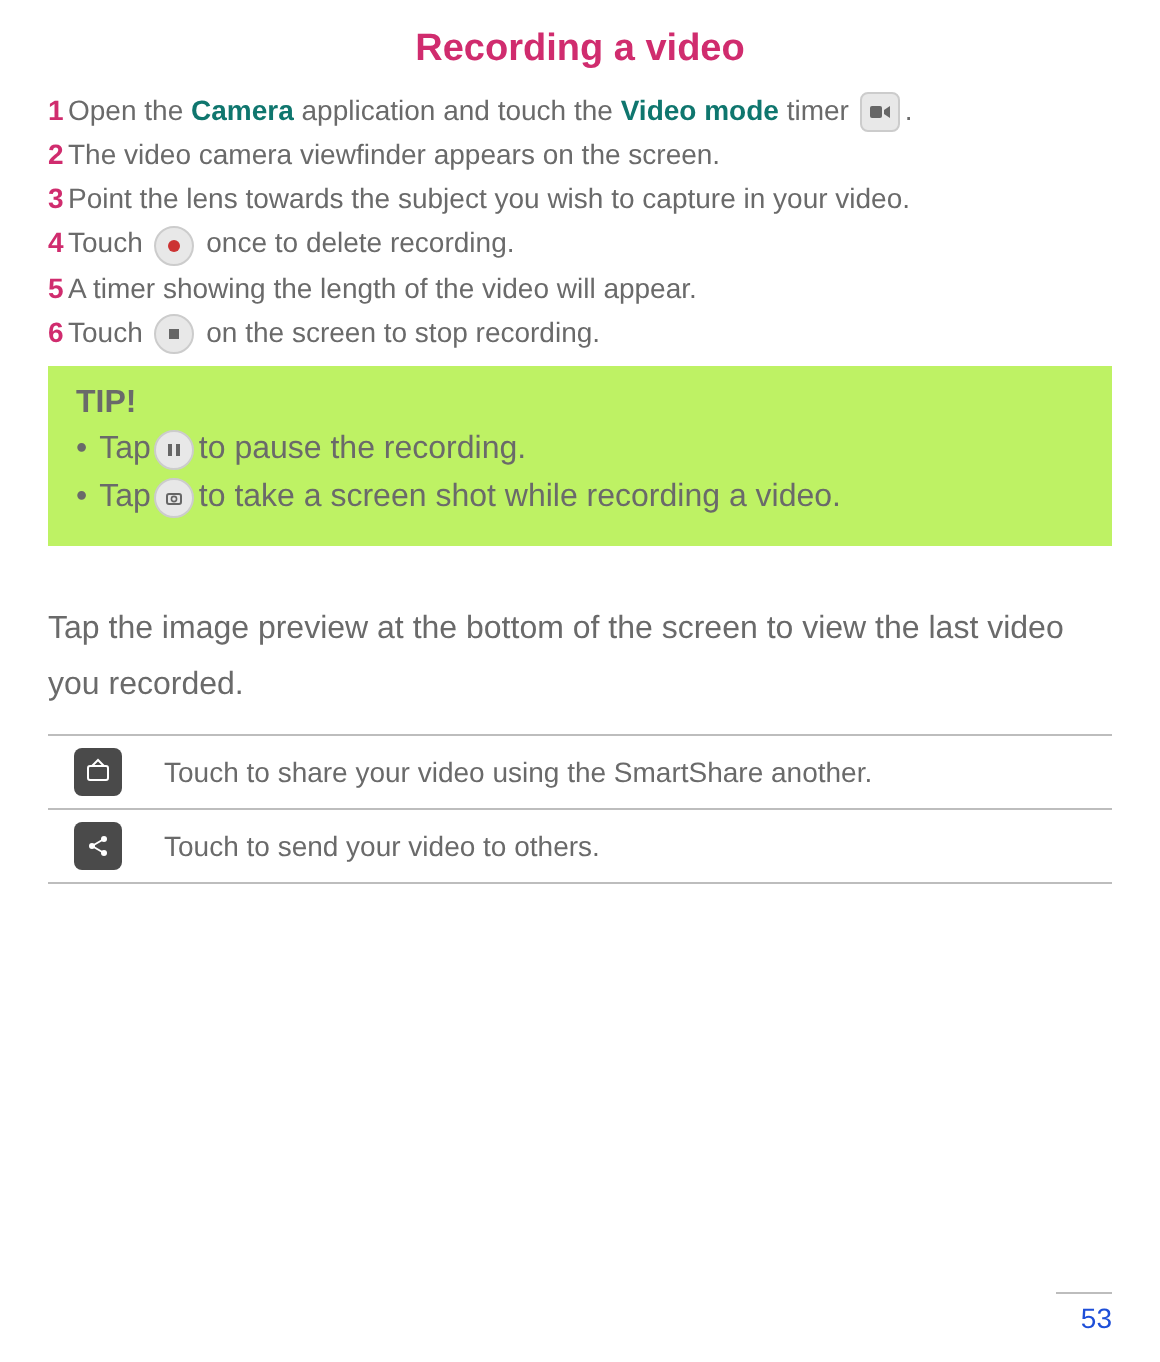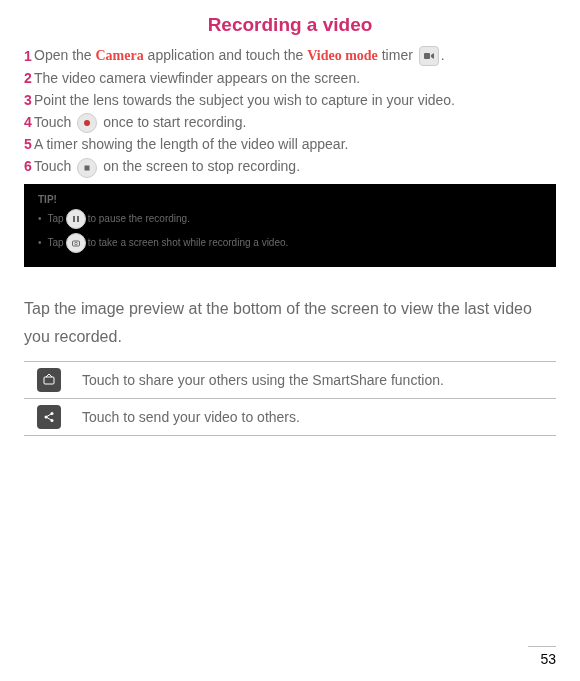--- a/index.html
+++ b/index.html
@@ -41,22 +41,21 @@
   ol.steps li .num {
     color: #d02c6e;
     font-weight: bold;
     margin-right: 10px;
     font-size: 14px;
   }
   ol.steps li .line {
     display: inline;
   }
   ol.steps li b {
-    color: #ef4444;
-    font-family: Liberation Serif, serif;
+    color: #0f766e;
   }
   .icon-inline {
     display: inline-flex;
     align-items: center;
     justify-content: center;
     vertical-align: middle;
     margin: 0 2px;
   }
   .icon-round {
     width: 20px;
@@ -68,23 +67,23 @@
   }
   .icon-square {
     width: 20px;
     height: 20px;
     border-radius: 4px;
     background: #e8e8e8;
     border: 1px solid #ccc;
     box-sizing: border-box;
   }
   .tip-box {
-    background: #000000;
+    background: #bef264;
     padding: 10px 14px 12px 14px;
-    font-size: 10px;
+    font-size: 16px;
     color: #6a6a6a;
     margin-bottom: 28px;
   }
   .tip-box .tip-title {
     font-weight: bold;
     margin-bottom: 2px;
   }
   .tip-box .tip-line {
     display: flex;
     align-items: center;
@@ -129,21 +128,21 @@
   .sq-icon.light {
     background: #ddd;
     border: 1px solid #bbb;
     box-sizing: border-box;
   }
   .page-number {
     position: absolute;
     right: 24px;
     bottom: 14px;
     font-size: 14px;
-    color: #000000;
+    color: #1d4ed8;
     border-top: 1px solid #bdbdbd;
     padding-top: 4px;
     width: 28px;
     text-align: right;
   }
 </style>
 </head>
 <body>
 
 <div class="page">
@@ -170,21 +169,21 @@
       <span class="num">3</span>
       <span class="line">Point the lens towards the subject you wish to capture in your video.</span>
     </li>
     <li>
       <span class="num">4</span>
       <span class="line">
         <span>Touch </span><span class="icon-inline icon-round">
             <svg width="10" height="10" viewBox="0 0 10 10">
               <circle cx="5" cy="5" r="3" fill="#c33"></circle>
             </svg>
-          </span><span> once to start recording.</span>
+          </span><span> once to delete recording.</span>
       </span>
     </li>
     <li>
       <span class="num">5</span>
       <span class="line">A timer showing the length of the video will appear.</span>
     </li>
     <li>
       <span class="num">6</span>
       <span class="line">
         <span>Touch </span><span class="icon-inline icon-round">
@@ -229,21 +228,21 @@
     <tbody>
         <tr>
       <td class="icon-cell">
         <span class="sq-icon">
               <svg width="14" height="14" viewBox="0 0 14 14">
                 <rect x="2" y="4" width="10" height="7" rx="1" fill="none" stroke="#fff" stroke-width="1"></rect>
                 <path d="M4 4 L7 1 L10 4" fill="none" stroke="#fff" stroke-width="1"></path>
               </svg>
             </span>
       </td>
-      <td>Touch to share your others using the SmartShare function.</td>
+      <td>Touch to share your video using the SmartShare another.</td>
     </tr>
     <tr>
       <td class="icon-cell">
         <span class="sq-icon">
               <svg width="14" height="14" viewBox="0 0 14 14">
                 <circle cx="4" cy="7" r="1.5" fill="#fff"></circle>
                 <circle cx="10" cy="3.5" r="1.5" fill="#fff"></circle>
                 <circle cx="10" cy="10.5" r="1.5" fill="#fff"></circle>
                 <line x1="4" y1="7" x2="10" y2="3.5" stroke="#fff" stroke-width="1"></line>
                 <line x1="4" y1="7" x2="10" y2="10.5" stroke="#fff" stroke-width="1"></line>

